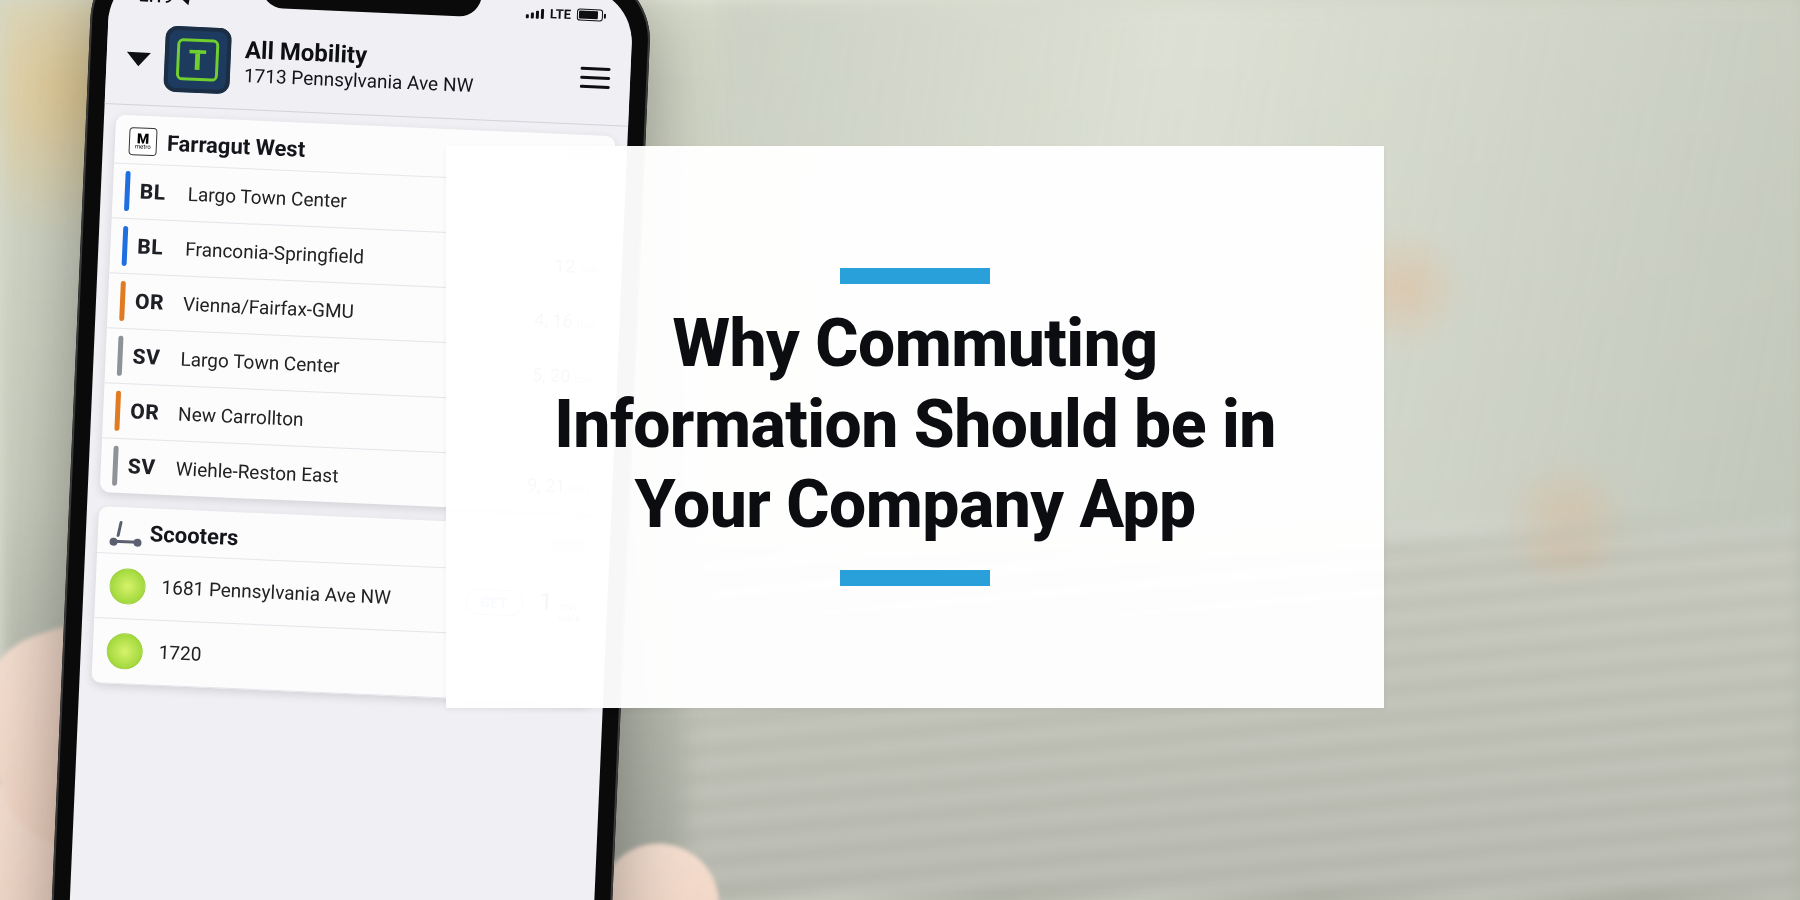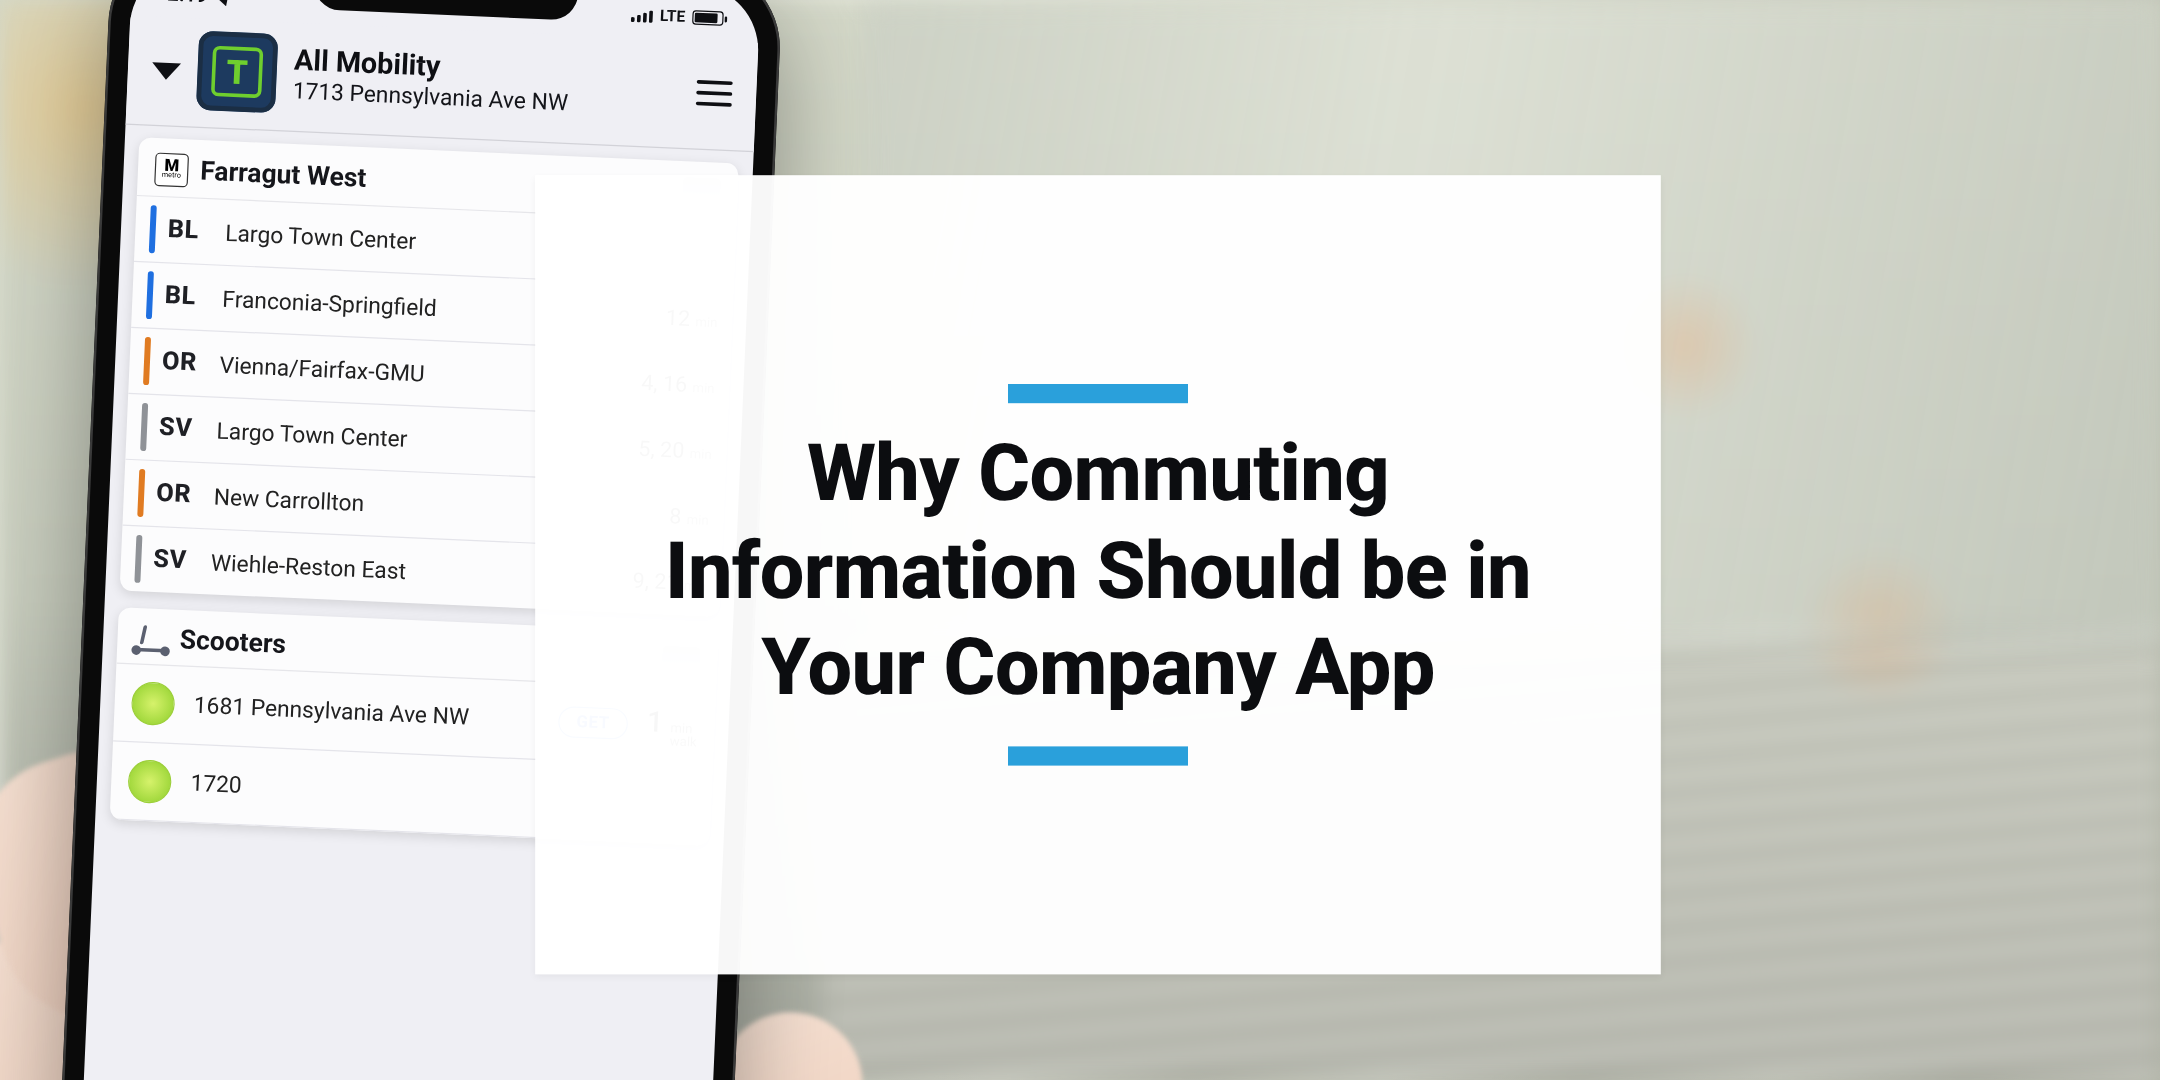--- a/index.html
+++ b/index.html
@@ -253,21 +253,21 @@
 .walk-time { display: flex; align-items: baseline; gap: 6px; }
 .walk-num { font-size: 24px; font-weight: 500; color: #111; }
 .walk-unit { font-size: 11px; color: #555; line-height: 1; }
 
 
 .title-card {
   position: absolute;
   left: 446px;
   top: 146px;
   width: 938px;
-  height: 666px;
+  height: 562px;
   background: rgba(255,255,255,0.97);
   display: flex;
   flex-direction: column;
   align-items: center;
   justify-content: center;
   padding: 40px 60px;
   box-shadow: 0 2px 6px rgba(0,0,0,0.05);
 }
 .accent-bar {
   width: 150px;

